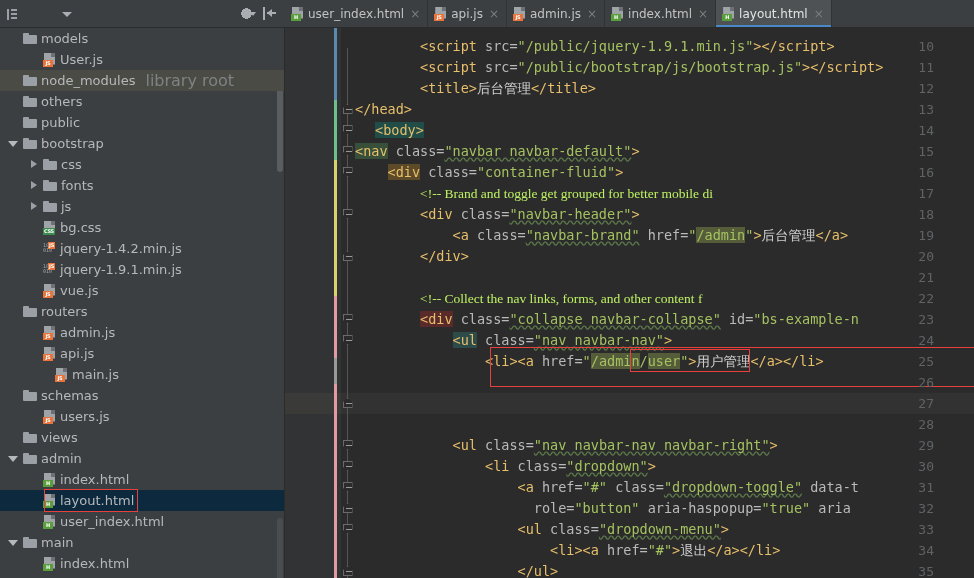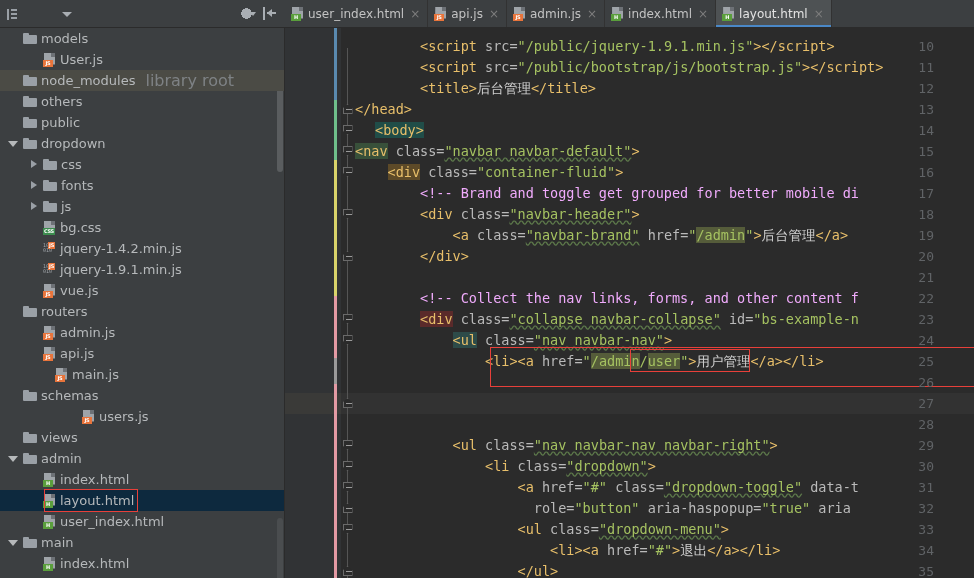--- a/index.html
+++ b/index.html
@@ -174,21 +174,21 @@
   }
   .curline-gut {
     position:absolute; left:0; width:56px; height:21px; background:#3a3a38;
   }
 
   
   .tg   { color:#e8bf6a; }          
   .at   { color:#bababa;text-align:center; }          
   .st   { color:#a5c261; }          
   .txt  { color:#d0d0d0; }          
-  .cmt  { color:#f0abfc; }
+  .cmt  { color:#bef264;font-family:Liberation Serif, serif; }
   .hl-nav { background:#38503a; }
   .hl-body{ background:#204d48; }
   .hl-div { background:#5d4a28; }
   .hl-ul  { background:#2d4b49; }
   .hl-diverr { background:#5a2a2a; }
   .hl-sel { background:#555c3a; }
   .squig-g { text-decoration: underline wavy #5d7a4a; text-decoration-skip-ink:none; }
 
   .cursor {
     position:absolute; width:2px; background:#d0d0d0;
@@ -327,21 +327,21 @@
           </span>
           <span class="lbl">public</span>
         </div>
         <div class="trow" style="position: absolute; left: 0px; right: 0px; top: 105px;">
           <span class="spacer" style="width: 4px;"></span>
           <span class="twist down"></span>
           <span class="folder">
             <span class="tab-f"></span>
             <span class="bd"></span>
           </span>
-          <span class="lbl">dropdown</span>
+          <span class="lbl">bootstrap</span>
         </div>
         <div class="trow" style="position: absolute; left: 0px; right: 0px; top: 126px;">
           <span class="spacer" style="width: 24px;"></span>
           <span class="twist right"></span>
           <span class="folder">
             <span class="tab-f"></span>
             <span class="bd"></span>
           </span>
           <span class="lbl">css</span>
         </div>
@@ -444,21 +444,21 @@
         </div>
         <div class="trow" style="position: absolute; left: 0px; right: 0px; top: 357px;">
           <span class="spacer" style="width: 4px;"></span>
           <span class="twist"></span>
           <span class="folder">
             <span class="tab-f"></span>
             <span class="bd"></span>
           </span>
           <span class="lbl">schemas</span>
         </div>
-        <div class="trow" style="position: absolute; left: 0px; right: 0px; top: 378px; padding-left: 39px;">
+        <div class="trow" style="position: absolute; left: 0px; right: 0px; top: 378px;">
           <span class="spacer" style="width: 24px;"></span>
           <span class="twist"></span>
           <span class="ficon">
             <span class="pg"></span>
             <span class="fold"></span>
             <span class="badge js">JS</span>
           </span>
           <span class="lbl">users.js</span>
         </div>
         <div class="trow" style="position: absolute; left: 0px; right: 0px; top: 399px;">

